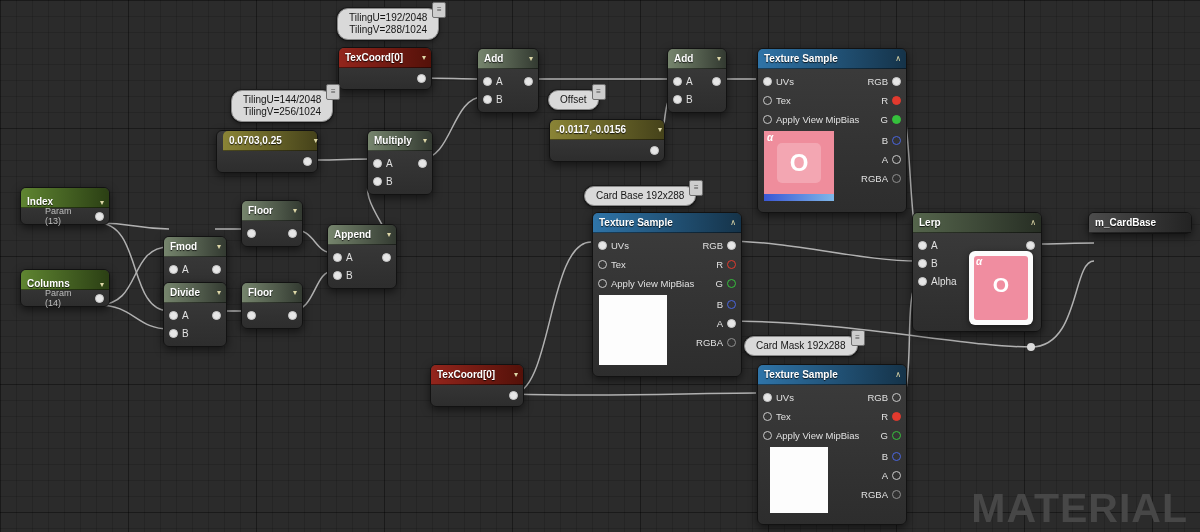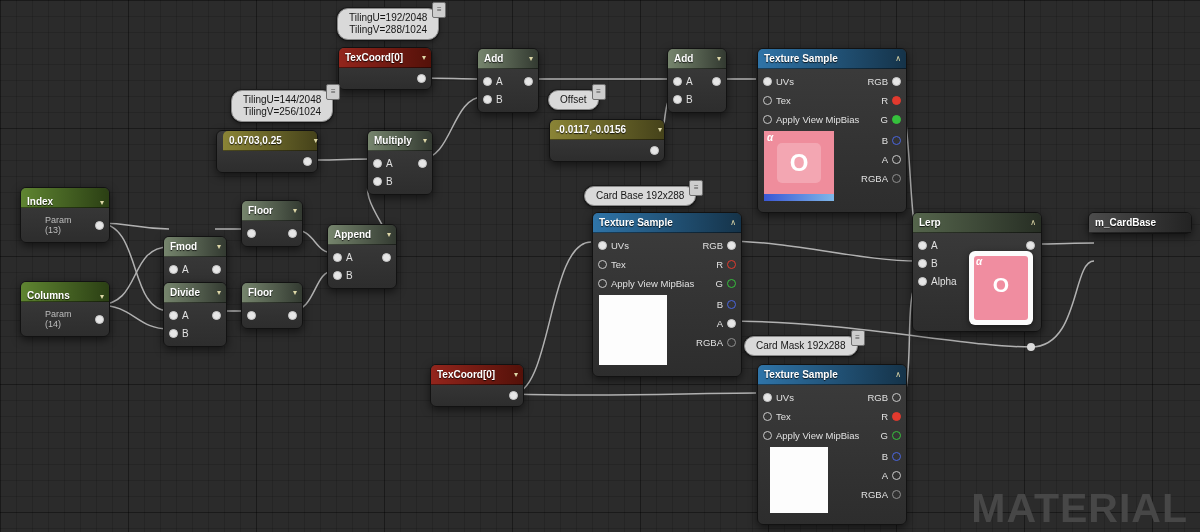--- a/index.html
+++ b/index.html
@@ -30,21 +30,21 @@
   .row.out{justify-content:flex-end;height:21px;}
   .grow{flex:1;}
   .lbl{font-size:10px;color:#e0e0e0;white-space:nowrap;}
   .pin{width:9px;height:9px;border-radius:50%;border:1.5px solid #c9c9c9;flex:0 0 auto;box-sizing:border-box;}
   .pin.filled{background:#e6e6e6;}
   .pin.r{border-color:#e23a2e;} .pin.r.filled{background:#e23a2e;}
   .pin.g{border-color:#35c13c;} .pin.g.filled{background:#35c13c;}
   .pin.b{border-color:#4a66e0;}
   .pin.gray{border-color:#8f8f8f;}
   .sub{font-size:9px;color:#bdbdbd;}
-  .param-row{height:34px;padding-left:24px;}
+  .param-row{height:16px;padding-left:24px;}
   .ts{width:148px;margin-left:7px;}
   .ts .row{height:19px;}
   .ts .lbl{font-size:9.5px;}
   .ts-bottom{display:flex;align-items:flex-start;gap:5px;padding:2px 5px 7px 6px;}
   .ts-outs{flex:1;display:flex;flex-direction:column;}
   .ts-outs .row{justify-content:flex-end;padding:0;height:19px;}
   .pv{position:relative;flex:0 0 auto;}
   .pv-white{background:#fdfdfd;}
   .pv-pink{background:#ef8d9c;}
   .pv-inner{position:absolute;left:13px;right:13px;top:12px;bottom:18px;background:#f3a6b2;border-radius:5px;}
@@ -262,21 +262,21 @@
       <span class="title">Index</span>
       <span class="chev">▾</span>
     </div>
     <div class="row param-row">
       <span class="sub">Param (13)</span>
       <span class="grow"></span>
       <span class="pin filled"></span>
     </div>
   </div>
 
-  <div class="node" style="left:20px;top:281px;width:88px;">
+  <div class="node" style="left:20px;top:269px;width:88px;">
     <div class="hdr hdr-param">
       <span class="title">Columns</span>
       <span class="chev">▾</span>
     </div>
     <div class="row param-row">
       <span class="sub">Param (14)</span>
       <span class="grow"></span>
       <span class="pin filled"></span>
     </div>
   </div>

